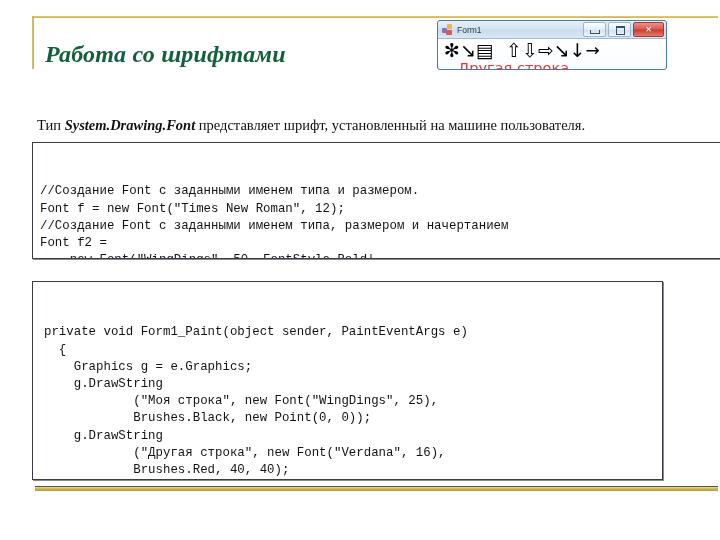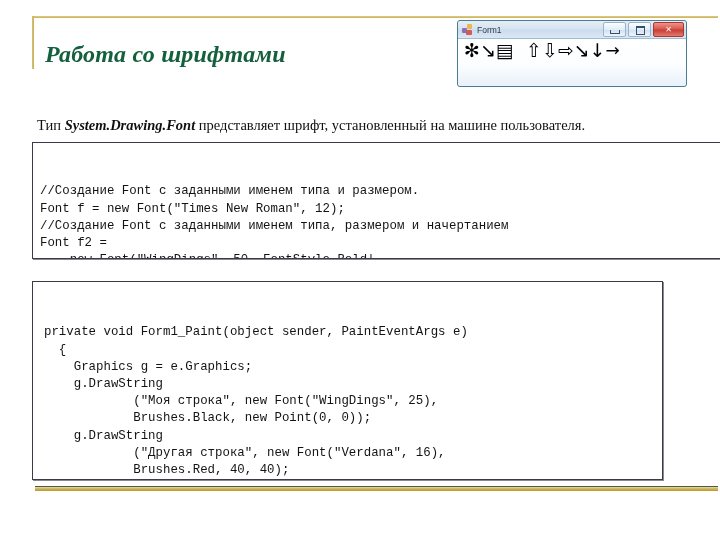--- a/index.html
+++ b/index.html
@@ -108,28 +108,27 @@
     height: 199px;
     padding: 8px 0 0 11px;
   }
 
   
   .form-window {
     position: absolute;
     left: 437px;
     top: 20px;
     width: 230px;
-    height: 67px;
+    height: 50px;
     box-sizing: border-box;
     border: 1px solid #4a7c93;
     border-radius: 3px;
     background: #14b8a6;
     box-shadow: 0 0 0 1px rgba(255,255,255,.6) inset;
     overflow: hidden;
-    margin-left: 20px;
   }
   .form-titlebar {
     height: 17px;
     background: linear-gradient(to bottom, #e6eef7 0%, #d6e3f0 48%, #c9dbed 52%, #dbe8f5 100%);
     border-bottom: 1px solid #9dbcd2;
     display: flex;
     align-items: center;
     padding: 0 2px 0 4px;
     position: relative;
   }
@@ -272,20 +271,21 @@
         <span>↘</span>
         <span>▤</span>
         <span class="gap"></span>
         <span>⇧</span>
         <span>⇩</span>
         <span>⇨</span>
         <span>↘</span>
         <span>↓</span>
         <span class="thin">→</span>
       </div>
+      <div class="form-red-text">Другая строка</div>
     </div>
   </div>
 
   <div class="code-box" id="code-block-1">
     <pre>//Создание Font с заданными именем типа и размером.
 Font f = new Font("Times New Roman", 12);
 //Создание Font с заданными именем типа, размером и начертанием
 Font f2 =
     new Font("WingDings", 50, FontStyle.Bold|
 FontStyle.Underline);</pre>

